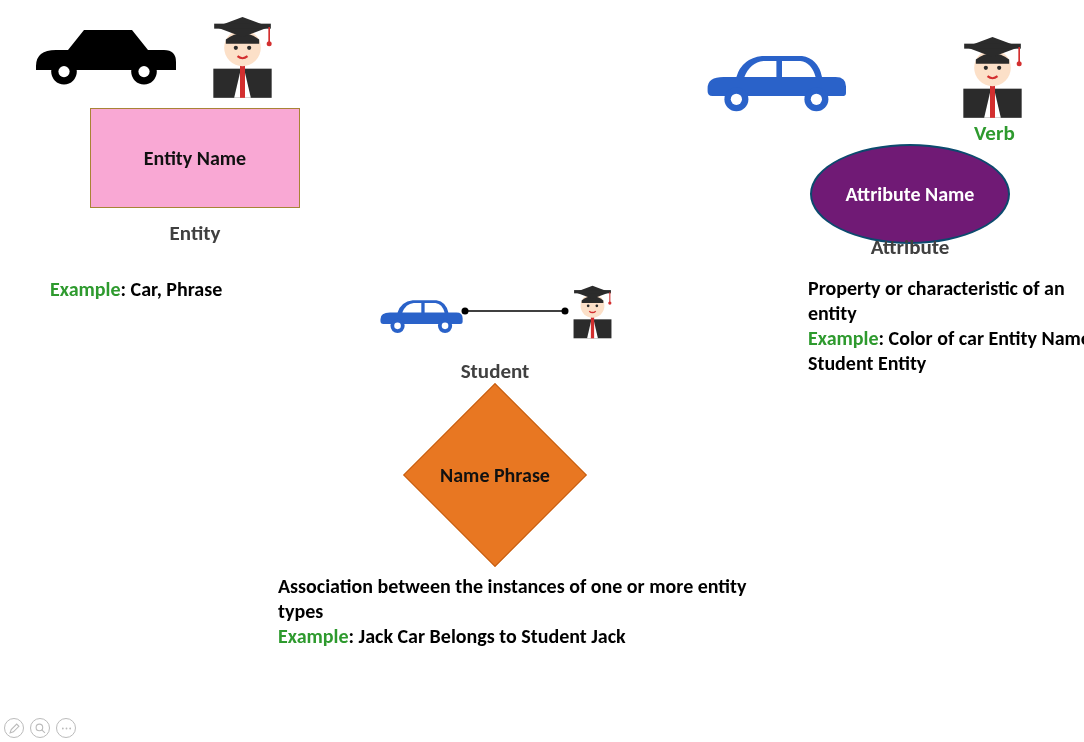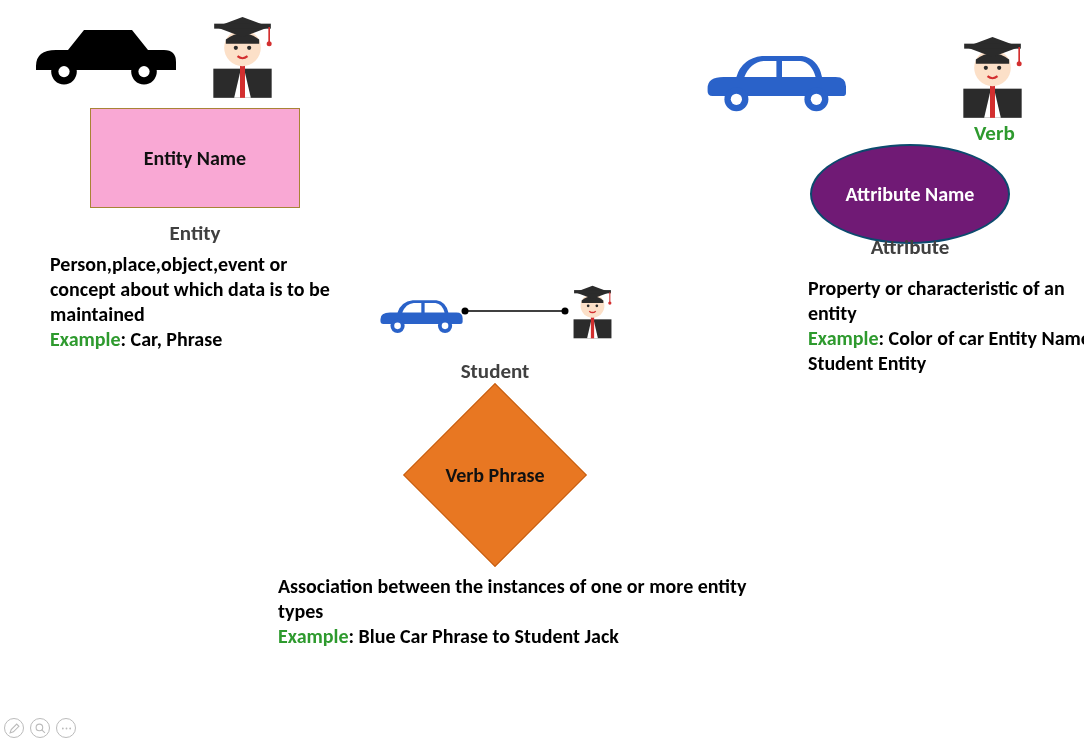--- a/index.html
+++ b/index.html
@@ -104,21 +104,21 @@
     <line x1="82" y1="30" x2="82" y2="48" stroke="#d32f2f" stroke-width="2"></line>
     <circle cx="82" cy="50" r="3" fill="#d32f2f"></circle>
   </svg>
 </div>
 
 <div class="abs entity-rect" style="left:90px; top:108px;">
   <span>Entity Name</span>
 </div>
 <div class="abs title-orange" style="left:90px; top:220px; width:210px;">Entity</div>
 <div class="abs desc" style="left:50px; top:252px; width:295px;">
-  <span>Person,place,object,event or concept about which data is to be maintained</span><br>
+  <br>
   <span class="ex">Example</span><span>: Car, Phrase</span>
 </div>
 
 <div class="abs" style="left:690px; top:36px;">
   <svg width="160" height="85" viewBox="0 0 200 100">
     <path d="M22 62 Q22 48 42 48 L58 48 Q65 25 90 22 L140 22 Q160 25 165 48 L182 48 Q195 48 195 60 L195 68 Q195 72 190 72 L28 72 Q22 72 22 66 Z" fill="#2a62c9"></path>
     <path d="M68 48 Q75 30 92 28 L108 28 L108 48 Z" fill="#fff"></path>
     <path d="M115 28 L138 28 Q152 30 157 48 L115 48 Z" fill="#fff"></path>
     <circle cx="58" cy="76" r="15" fill="#2a62c9"></circle>
       <circle cx="58" cy="76" r="7" fill="#fff"></circle>
@@ -183,26 +183,26 @@
 <svg class="abs" style="left:460px; top:306px;" width="110" height="10">
   <line x1="5" y1="5" x2="105" y2="5" stroke="#000" stroke-width="1.5"></line>
   <circle cx="5" cy="5" r="3.5" fill="#000"></circle>
   <circle cx="105" cy="5" r="3.5" fill="#000"></circle>
 </svg>
 
 <div class="abs title-orange" style="left:395px; top:358px; width:200px;">Student</div>
 
 <div class="abs rel-diamond-wrap" style="left:390px; top:400px;">
   <div class="rel-diamond"></div>
-  <div class="rel-label">Verb Phrase</div>
+  <div class="rel-label">Name Phrase</div>
 </div>
 
 <div class="abs desc" style="left:278px; top:574px; width:470px;">
   <span>Association between the instances of one or more entity types</span><br>
-  <span class="ex">Example</span><span>: Blue Car Phrase to Student Jack</span>
+  <span class="ex">Example</span><span>: Jack Car Belongs to Student Jack</span>
 </div>
 
 <div class="toolbar">
   <div class="tool-circle">
     <svg width="11" height="11" viewBox="0 0 10 10">
         <path d="M1 9 L2 6 L7 1 L9 3 L4 8 Z" fill="none" stroke="#bbb" stroke-width="1"></path>
       </svg>
   </div>
   <div class="tool-circle">
     <svg width="11" height="11" viewBox="0 0 10 10">

